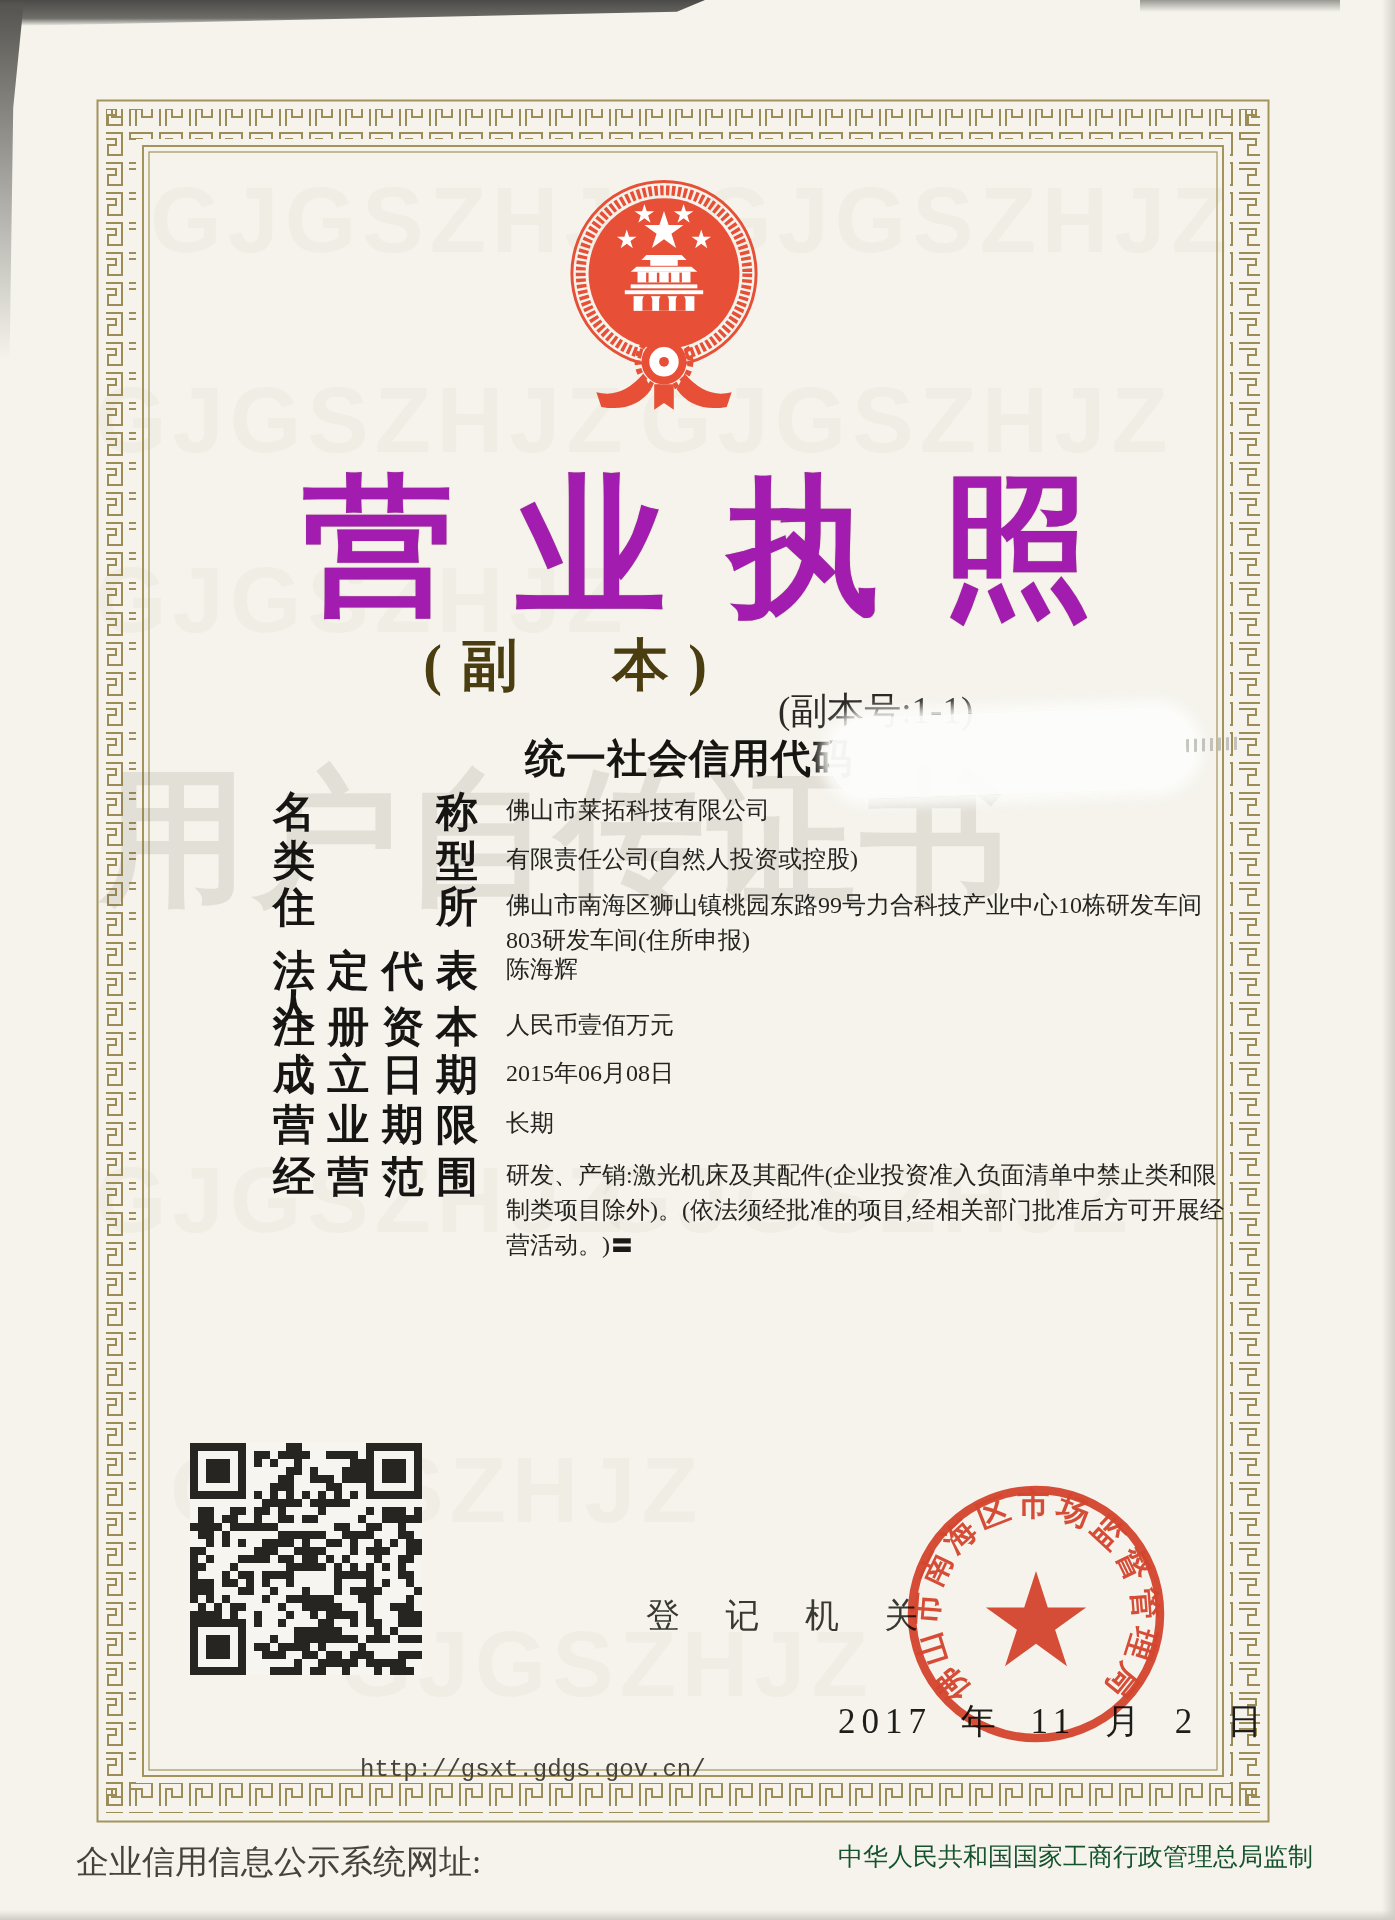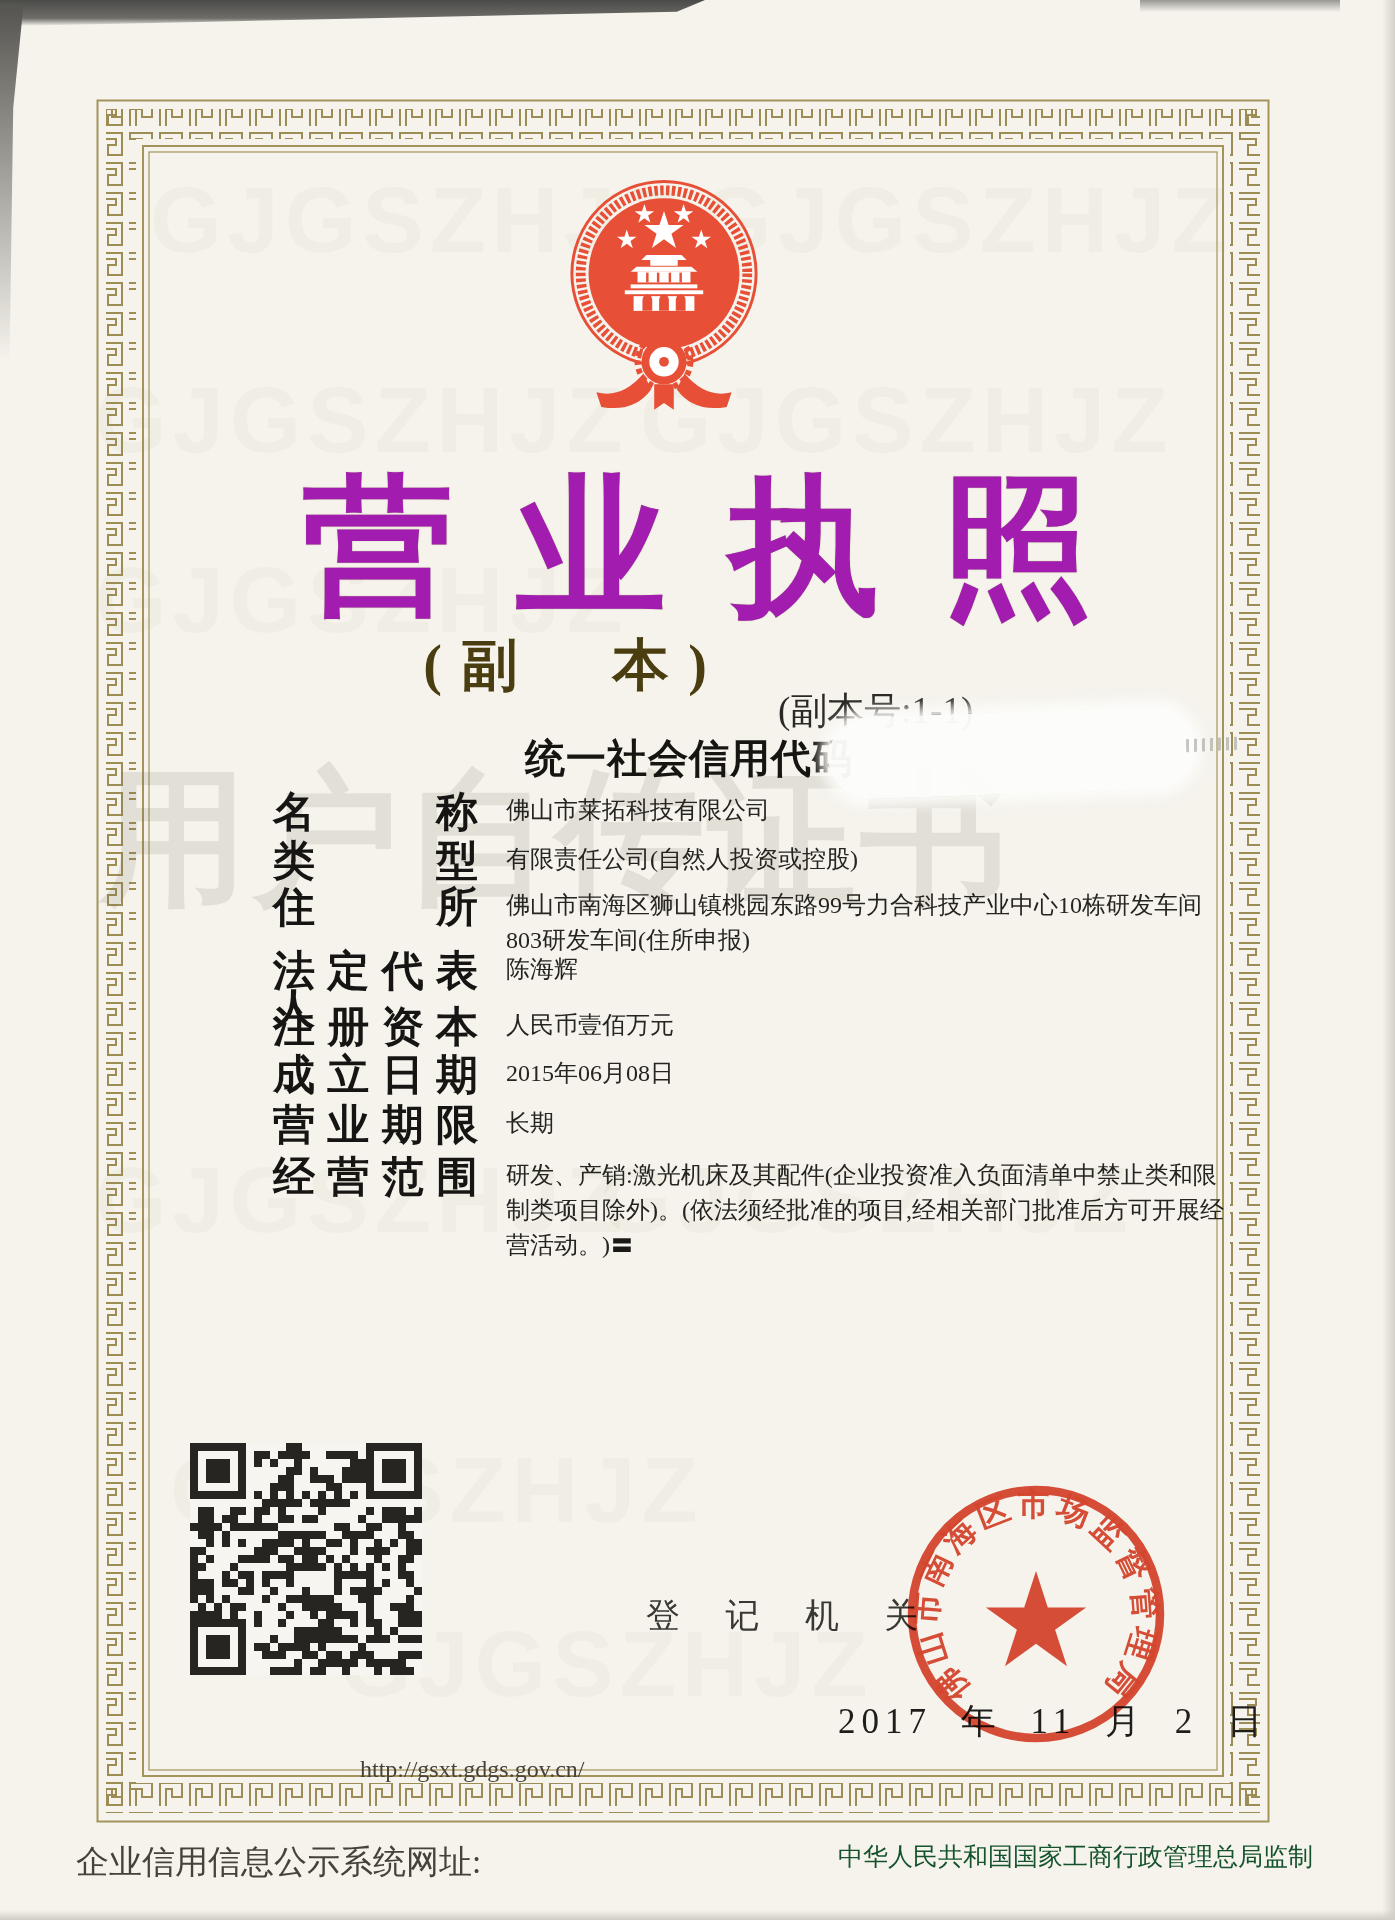--- a/index.html
+++ b/index.html
@@ -42,21 +42,21 @@
   .fvalue{margin-left:28px;width:745px;font-size:24px;line-height:35px;color:#262420;
     font-family:"Liberation Serif","DejaVu Serif",serif;}
   .end-mark{font-weight:bold;color:#1a1916;letter-spacing:0;}
   
   .qr{left:190px;top:1443px;width:232px;height:232px;z-index:2;}
   .reg-label{left:646px;top:1593px;font-size:34px;color:#3a3833;letter-spacing:18px;z-index:2;white-space:nowrap;}
   .date{left:838px;top:1698px;font-size:35px;color:#1f1d1a;letter-spacing:6px;word-spacing:14px;
     font-family:"Liberation Serif","DejaVu Serif",serif;z-index:2;white-space:nowrap;}
   .stamp{left:886px;top:1464px;width:300px;height:300px;z-index:3;mix-blend-mode:multiply;}
   .url{left:360px;top:1756px;font-size:24px;color:#46423a;z-index:3;
-    font-family:Liberation Serif, serif;}
+    font-family:Liberation Mono, monospace;}
   .footer-left{left:76px;top:1840px;font-size:33px;color:#45423a;z-index:2;
     font-family:"Liberation Serif","DejaVu Serif",serif;}
   .footer-right{left:838px;top:1840px;font-size:25px;color:#14532d;z-index:2;
     font-family:"Liberation Serif","DejaVu Serif",serif;}
   .border-svg{left:96px;top:99px;z-index:1;}
 </style>
 </head>
 <body>
 
 <div class="page">

